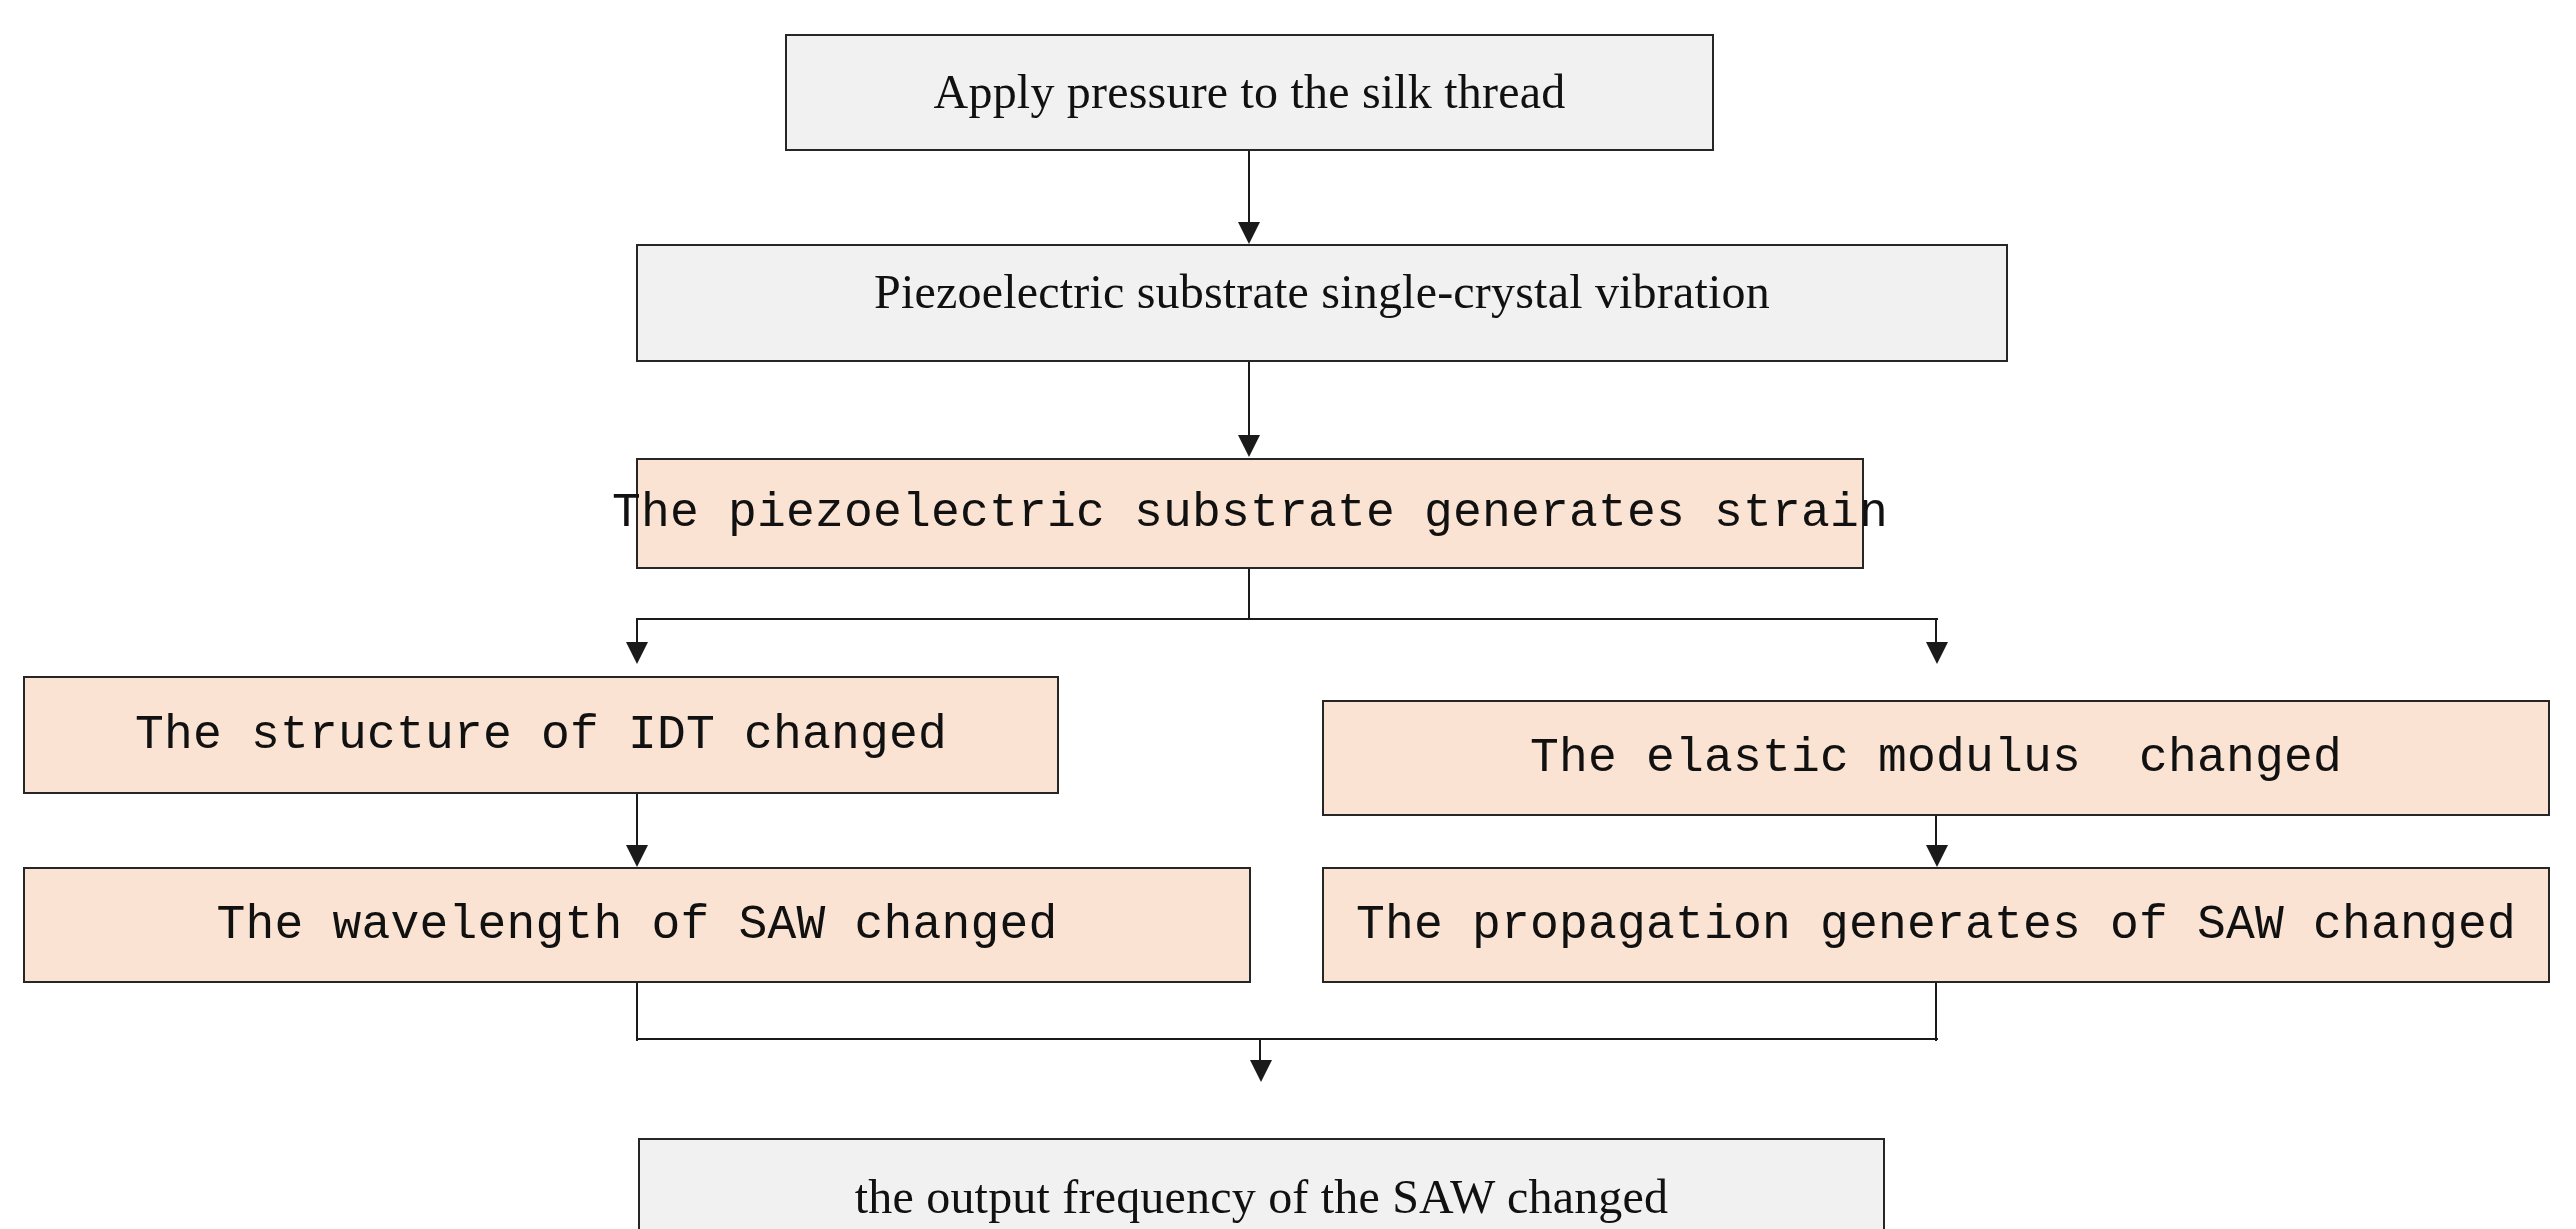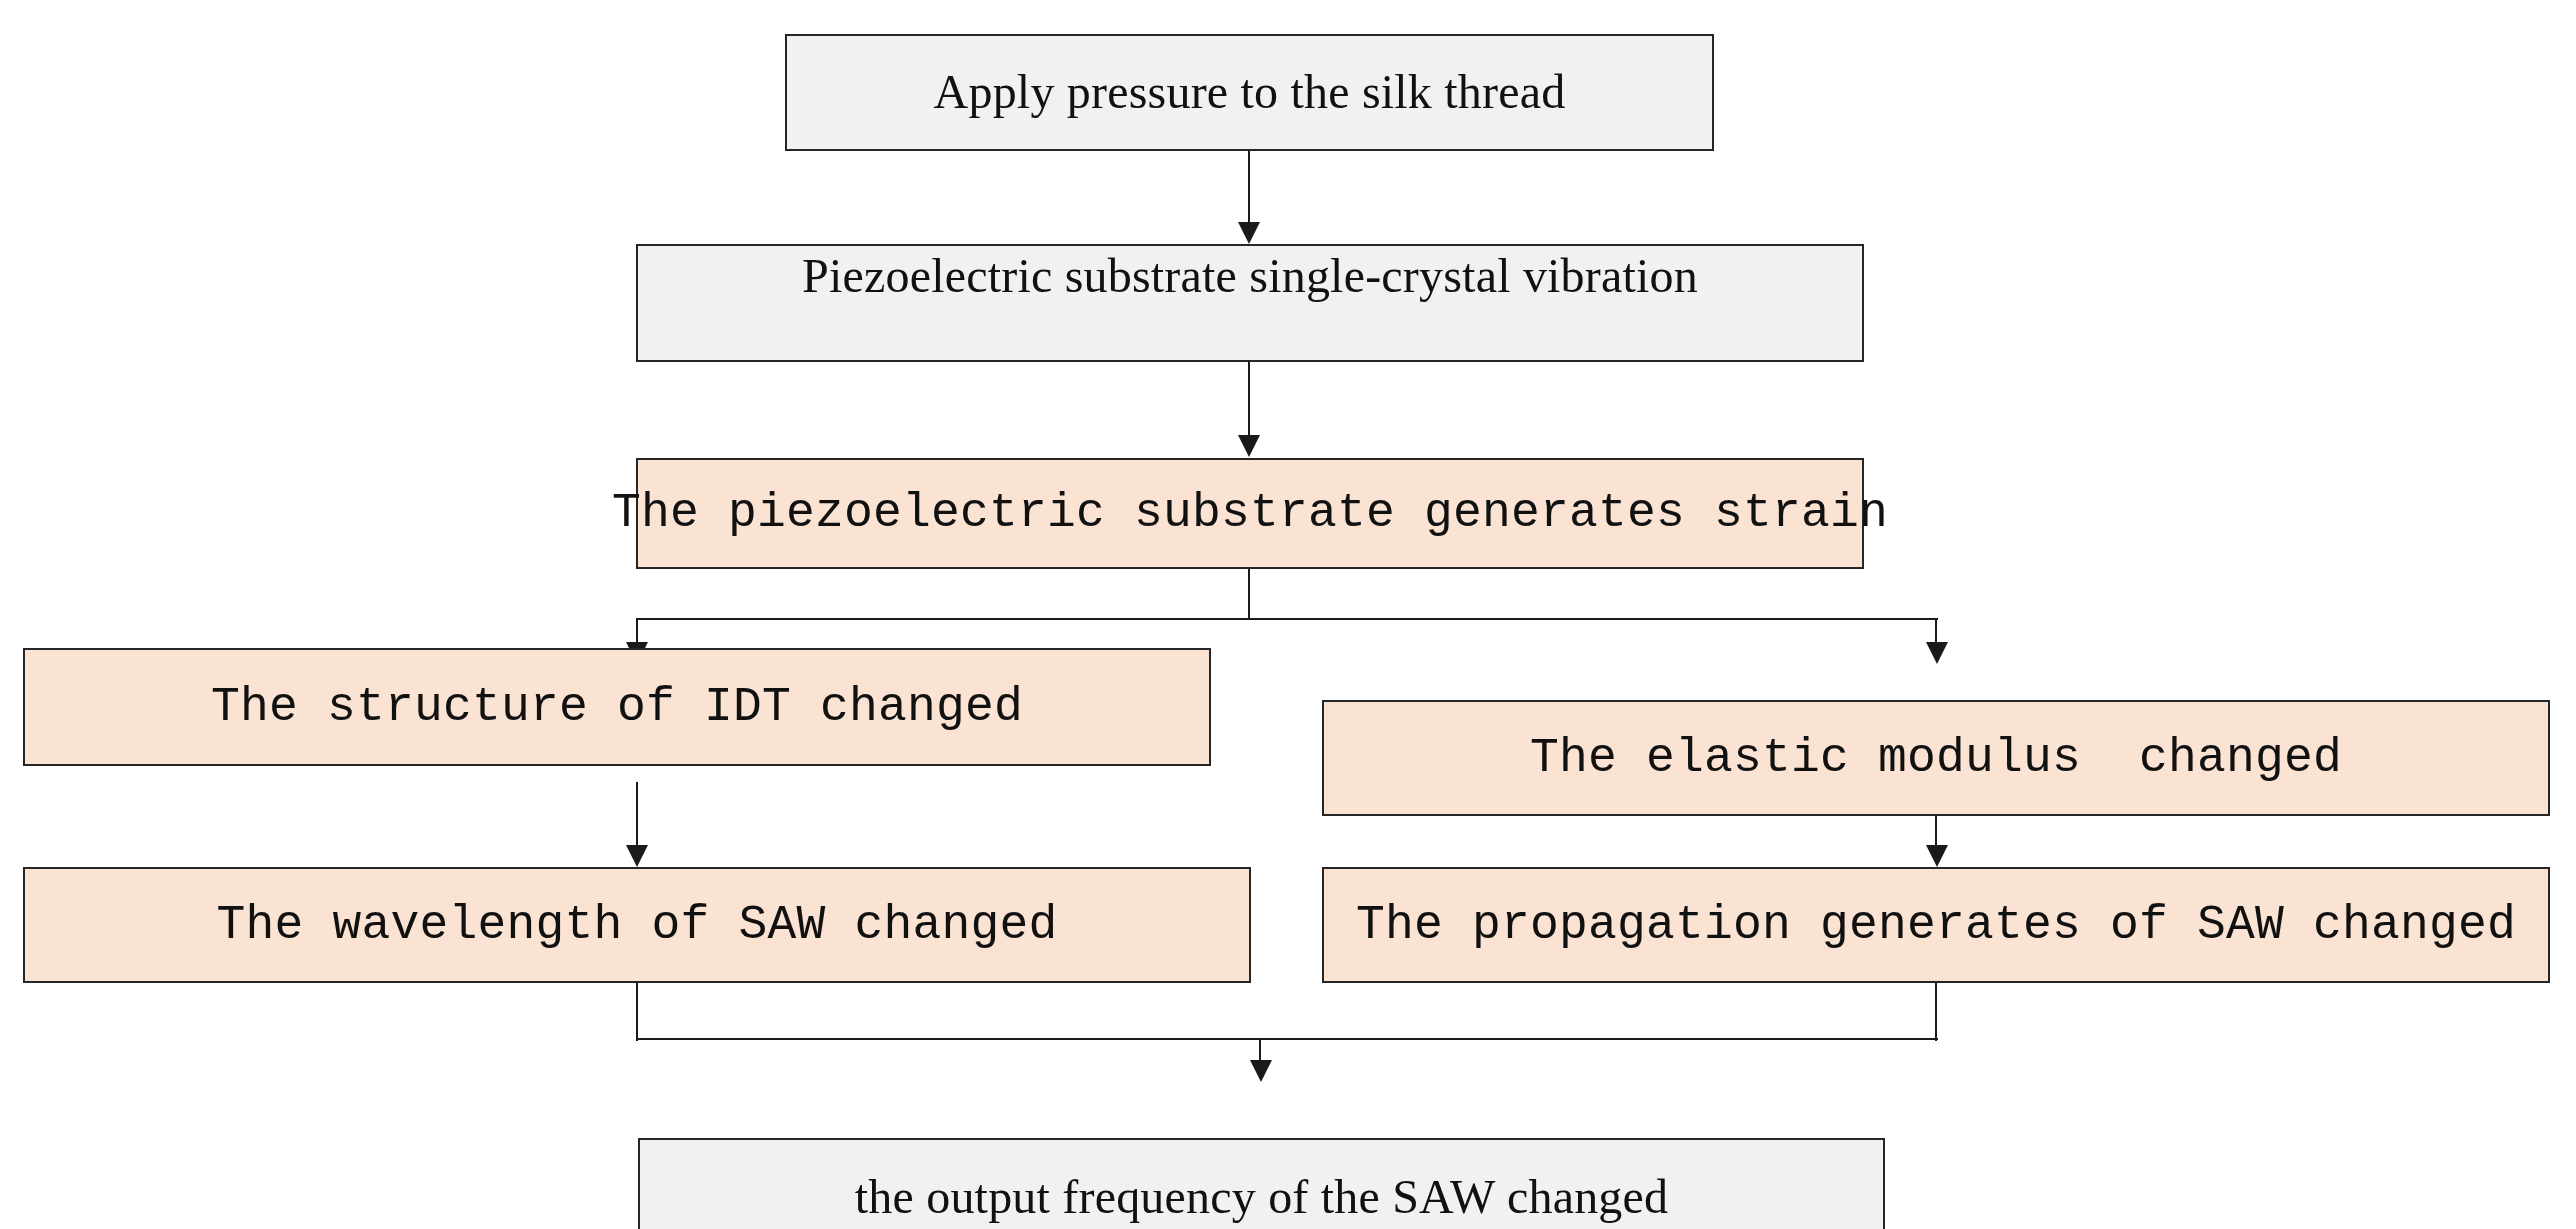--- a/index.html
+++ b/index.html
@@ -82,29 +82,29 @@
   <div class="vline" style="left:636px; top:983px; height:58px;"></div>
   <div class="vline" style="left:1935px; top:983px; height:58px;"></div>
   <div class="hline" style="left:636px; top:1038px; width:1302px;"></div>
   <div class="vline" style="left:1259px; top:1038px; height:21.5px;"></div>
   <div class="arrowhead" style="left:1250px; top:1060px;"></div>
 
   <div class="node gray" style="left:785px; top:34px; width:929px; height:117px;">
     <span>Apply pressure to the silk thread</span>
   </div>
 
-  <div class="node gray" style="left:636px; top:244px; width:1228px; height:118px; align-items:flex-start; padding-top:4px;">
+  <div class="node gray" style="left:636px; top:244px; width:1372px; height:118px; align-items:flex-start; padding-top:20px;">
     <span>Piezoelectric substrate single-crystal vibration</span>
   </div>
 
   <div class="node peach" style="left:636px; top:458px; width:1228px; height:111px;">
     <span>The piezoelectric substrate generates strain</span>
   </div>
 
-  <div class="node peach" style="left:23px; top:648px; width:1188px; height:118px;">
+  <div class="node peach" style="left:23px; top:676px; width:1036px; height:118px;">
     <span>The structure of IDT changed</span>
   </div>
 
   <div class="node peach" style="left:1322px; top:664px; width:1228px; height:116px;margin-top:36px;">
     <span>The elastic modulus  changed</span>
   </div>
 
   <div class="node peach" style="left:23px; top:867px; width:1228px; height:116px;">
     <span>The wavelength of SAW changed</span>
   </div>

